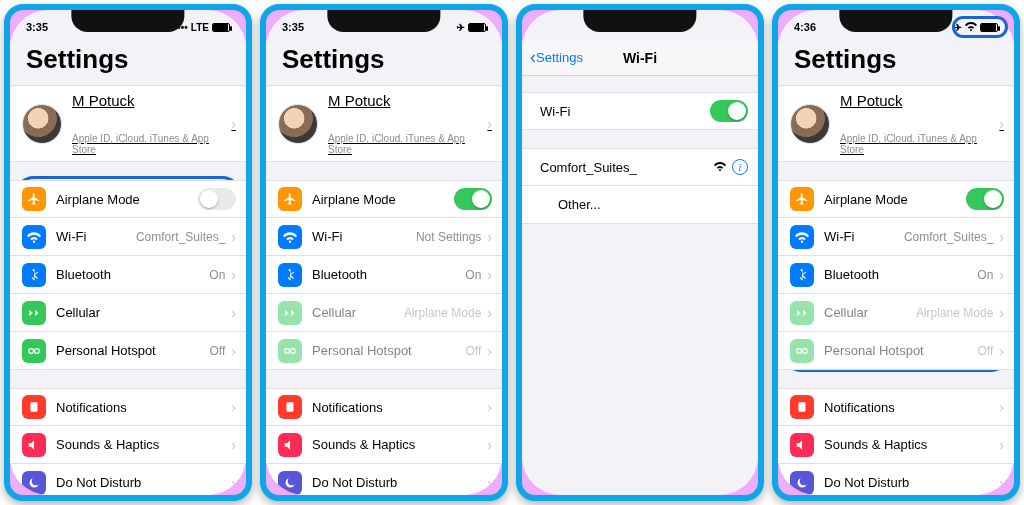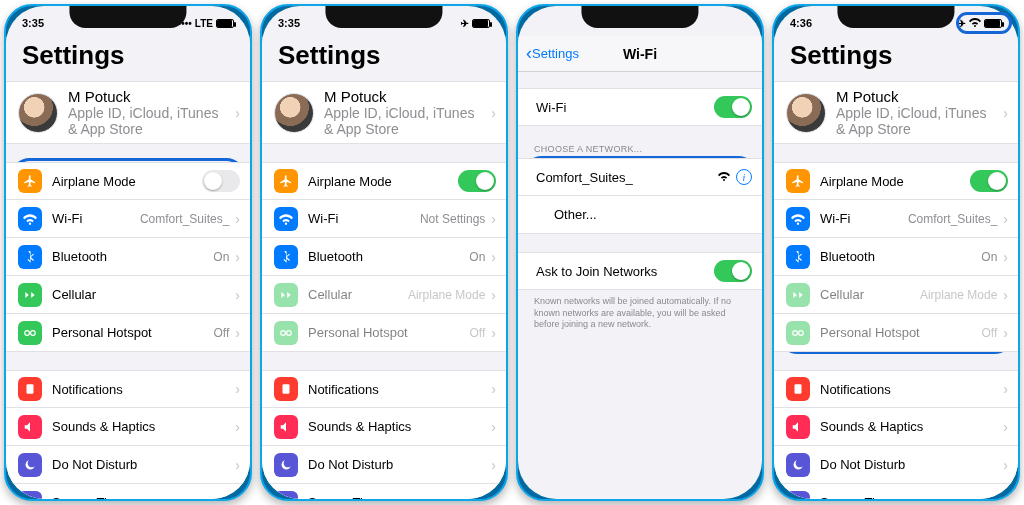--- a/index.html
+++ b/index.html
@@ -1,41 +1,41 @@
 <!DOCTYPE html>
 <html><head>
 <meta charset="utf-8">
 <style>
   * { box-sizing: border-box; margin: 0; padding: 0; -webkit-font-smoothing: antialiased; }
   body { font-family: -apple-system, "Helvetica Neue", Arial, sans-serif; background:#fff; width:1024px; height:505px; overflow:hidden; display:flex; gap:8px; padding:4px; }
-  .phone { flex:1; min-width:0; border:2px solid #0ea5e9; border-radius:28px; background:#0369a1; position:relative; overflow:hidden; box-shadow:0 4px 10px rgba(0,0,0,0.3); }
+  .phone { flex:1; min-width:0; border:6px solid #0ea5e9; border-radius:19px; background:#f0abfc; position:relative; overflow:hidden; box-shadow:0 4px 10px rgba(0,0,0,0.3); }
   .screen { position:absolute; inset:0; background:#f2f2f7; border-radius:38px; overflow:hidden; }
   .notch { position:absolute; top:0; left:50%; transform:translateX(-50%); width:48%; height:22px; background:#111; border-radius:0 0 16px 16px; z-index:10; }
   .statusbar { height:30px; display:flex; justify-content:space-between; align-items:center; padding:4px 16px 0 16px; font-size:11px; font-weight:600; color:#000; }
   .status-right { display:flex; align-items:center; gap:3px; font-size:10px; }
   .bat { display:inline-block; width:18px; height:9px; border:1px solid #000; border-radius:2px; position:relative; }
   .bat::after { content:""; position:absolute; right:-3px; top:2px; width:2px; height:5px; background:#000; border-radius:1px; }
   .bat i { display:block; height:100%; width:95%; background:#000; border-radius:1px; }
 
   .title { font-size:26px; font-weight:700; color:#000; padding:4px 16px 10px 16px; background:#f2f2f7; }
 
   .group { margin-bottom:18px; }
   .group-header { font-size:9px; color:#8a8a8e; padding:0 16px 4px 16px; text-transform:uppercase; letter-spacing:0.3px; }
   .cell { background:#fff; border-top:1px solid #e0e0e4; border-bottom:1px solid #e0e0e4; display:flex; align-items:center; padding:6px 10px 6px 12px; min-height:38px; position:relative; }
   .cell + .cell { border-top:none; }
-  .cell.tall { min-height: 44px; }
+  .cell.tall { min-height: 44px; text-decoration: underline; }
   .icon { width:24px; height:24px; border-radius:6px; margin-right:10px; display:flex; align-items:center; justify-content:center; font-size:12px; color:#fff; flex:none; }
   .label { font-size:13px; color:#000; flex:none; }
   .value { margin-left:auto; font-size:12px; color:#8e8e93; padding-right:2px; }
   .chev { color:#c5c5c9; font-size:14px; flex:none; margin-left:4px; }
   .disabled .label, .disabled .value, .disabled .icon { opacity:0.5; }
 
   .avatar { width:40px; height:40px; border-radius:50%; margin-right:10px; background:radial-gradient(circle at 40% 35%, #f1d2b6 0 30%, #8a6b55 31% 55%, #3b3a3a 56% 100%); flex:none; position:relative; overflow:hidden; border:1px solid #e0e0e4; }
   .pname { font-size:15px; font-weight:400; color:#000; }
-  .psub { font-size:14px; color:#8e8e93; }
+  .psub { font-size:10px; color:#8e8e93;margin-top:24px; }
 
   .switch { width:38px; height:22px; background:#e9e9eb; border-radius:11px; position:relative; margin-left:auto; flex:none; }
   .switch i { position:absolute; top:2px; left:2px; width:18px; height:18px; background:#fff; border-radius:50%; box-shadow:0 1px 2px rgba(0,0,0,0.3); }
   .switch.on { background:#34c759; }
   .switch.on i { left:18px; }
 
   .nav { height:36px; background:#f7f7f9; border-bottom:1px solid #d1d1d4; display:flex; align-items:center; justify-content:center; position:relative; }
   .back { position:absolute; left:8px; font-size:13px; color:#007aff; display:flex; align-items:center; }
   .navtitle { font-size:14px; font-weight:600; color:#000; }
   .footnote { font-size:9px; color:#8a8a8e; padding:6px 16px; line-height:1.3; }
@@ -329,44 +329,34 @@
   <div class="group" style="margin-top:16px;">
     <div class="cell">
       <span class="label" style="margin-left:6px;">Wi-Fi</span>
       <div class="switch on">
             <i></i>
           </div>
     </div>
   </div>
 
   <div class="group" style="position:relative;">
-    <div class="group-header">Choose a Network...</div>
     <div class="hl" style="left:4px; right:4px; top:12px; height:44px;"></div>
     <div class="cell">
       <span class="label" style="margin-left:6px;">Comfort_Suites_</span>
       <span class="value"></span>
       <span class="wifi-ind"><svg viewBox="0 0 24 24">
               <path d="M12 18a2 2 0 1 0 2 2 2 2 0 0 0-2-2zm0-14c-5 0-9.3 2.4-12 6l2.4 2.4A13 13 0 0 1 12 8a13 13 0 0 1 9.6 4.4L24 10c-2.7-3.6-7-6-12-6zm0 8a8 8 0 0 0-6.4 3.2l2.4 2.4A5 5 0 0 1 12 16a5 5 0 0 1 4 1.6l2.4-2.4A8 8 0 0 0 12 12z"></path>
             </svg></span>
       <span class="info-circle" style="margin-left:6px;">i</span>
     </div>
     <div class="cell">
       <span class="label" style="margin-left:24px;">Other...</span>
     </div>
   </div>
 
-  <div class="group">
-    <div class="cell">
-      <span class="label" style="margin-left:6px;">Ask to Join Networks</span>
-      <div class="switch on">
-            <i></i>
-          </div>
-    </div>
-    <div class="footnote">Known networks will be joined automatically. If no known networks are available, you will be asked before joining a new network.</div>
-  </div>
  </div>
 </div>
 
 <div class="phone">
  <div class="notch"></div>
  <div class="hl-status" style="right:6px; top:6px; width:56px; height:22px;"></div>
  <div class="screen">
   <div class="statusbar">
     <span>4:36</span>
     <span class="status-right">

